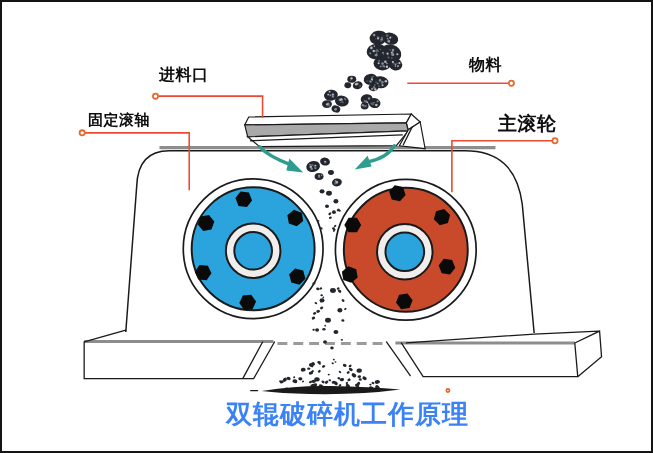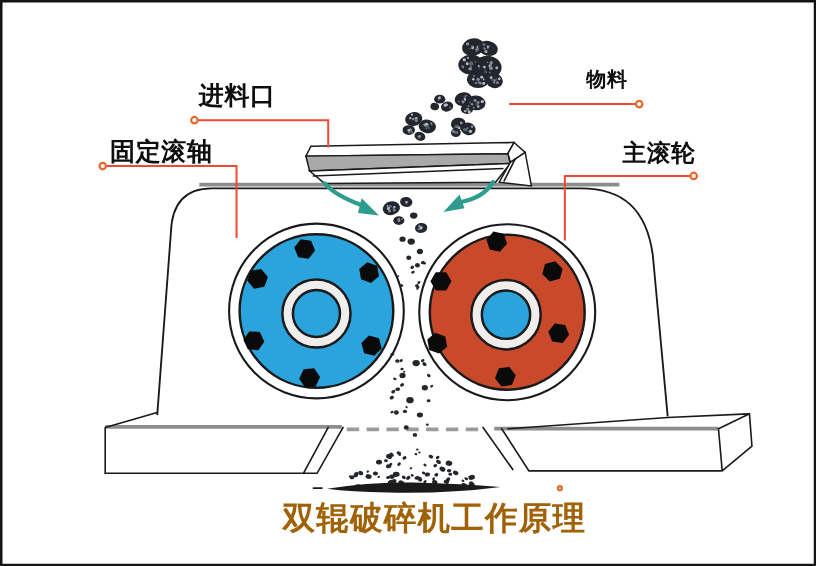--- a/index.html
+++ b/index.html
@@ -6,25 +6,25 @@
   .stage{
     position:relative;width:653px;height:453px;box-sizing:border-box;
     background:#fff;border:2px solid #141414;overflow:hidden;
     font-family:"Liberation Sans","DejaVu Sans",sans-serif;
   }
   svg.diagram{position:absolute;left:0;top:0;width:100%;height:100%;}
   .lbl{
     position:absolute;font-weight:bold;color:#0e0e0e;white-space:nowrap;
     line-height:1;letter-spacing:0.5px;
   }
-  .lbl-feed{left:157px;top:65px;font-size:20px;}
+  .lbl-feed{left:157px;top:65px;font-size:16px;}
   .lbl-material{left:467px;top:55px;font-size:16px;}
-  .lbl-fixed{left:86px;top:110px;font-size:20px;}
+  .lbl-fixed{left:86px;top:110px;font-size:15px;}
   .lbl-main{left:496px;top:112px;font-size:19px;}
-  .title{left:224px;top:399px;font-size:26px;letter-spacing:1px;color:#a16207;}
+  .title{left:224px;top:399px;font-size:26px;letter-spacing:1px;color:#3b82f6;}
 
   
   .housing{fill:#ffffff;stroke:var(--ink);stroke-width:1.5;}
   .band{stroke:var(--gray-band);stroke-width:3.2;fill:none;}
   .base-gray{stroke:var(--gray-band);stroke-width:3;fill:none;}
   .ink{stroke:var(--ink);stroke-width:1.3;fill:none;stroke-linecap:round;}
   .dashgap{stroke:var(--dash-gray);stroke-width:3;stroke-dasharray:10 6;fill:none;}
   .roller-outer{fill:#ffffff;stroke:var(--ink);stroke-width:1.7;}
   .disc-left{fill:var(--roller-left-fill);stroke:var(--ink);stroke-width:2;}
   .disc-right{fill:var(--roller-right-fill);stroke:var(--ink);stroke-width:2;}

